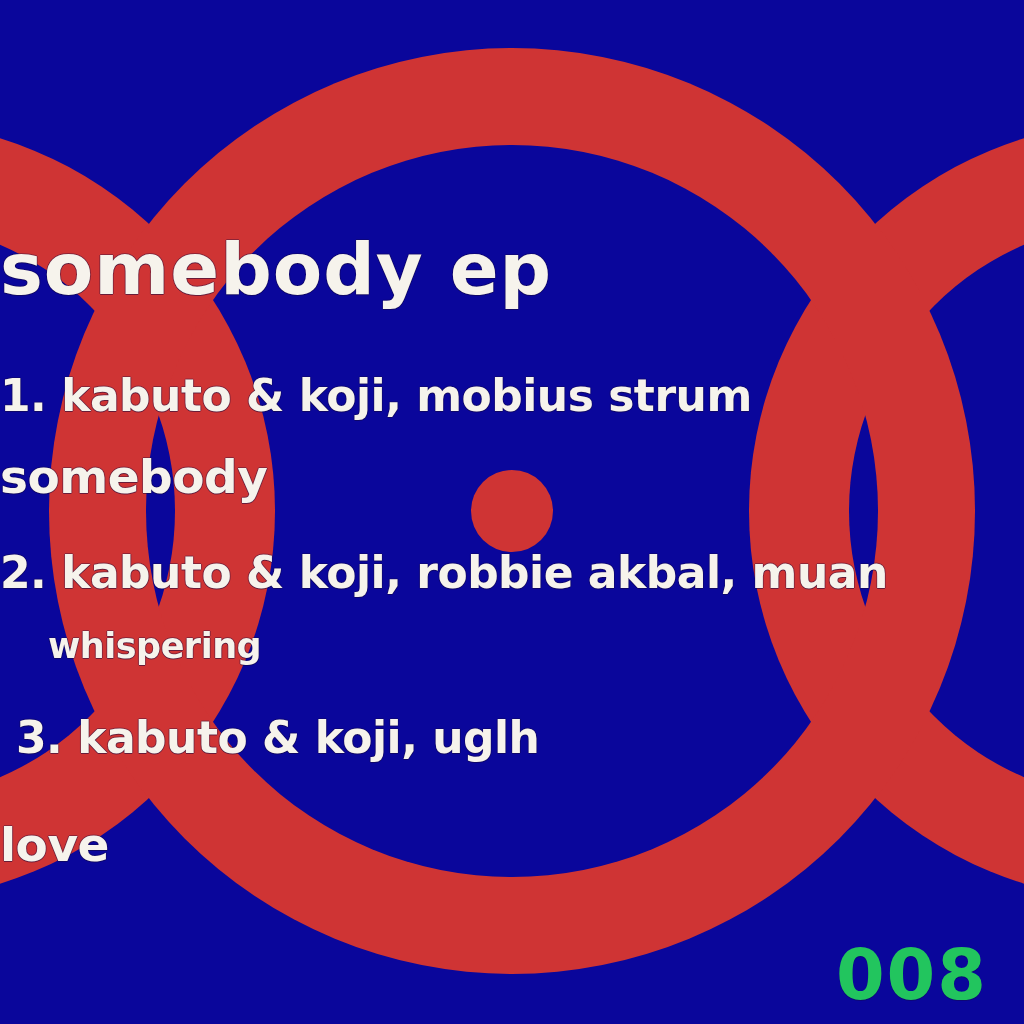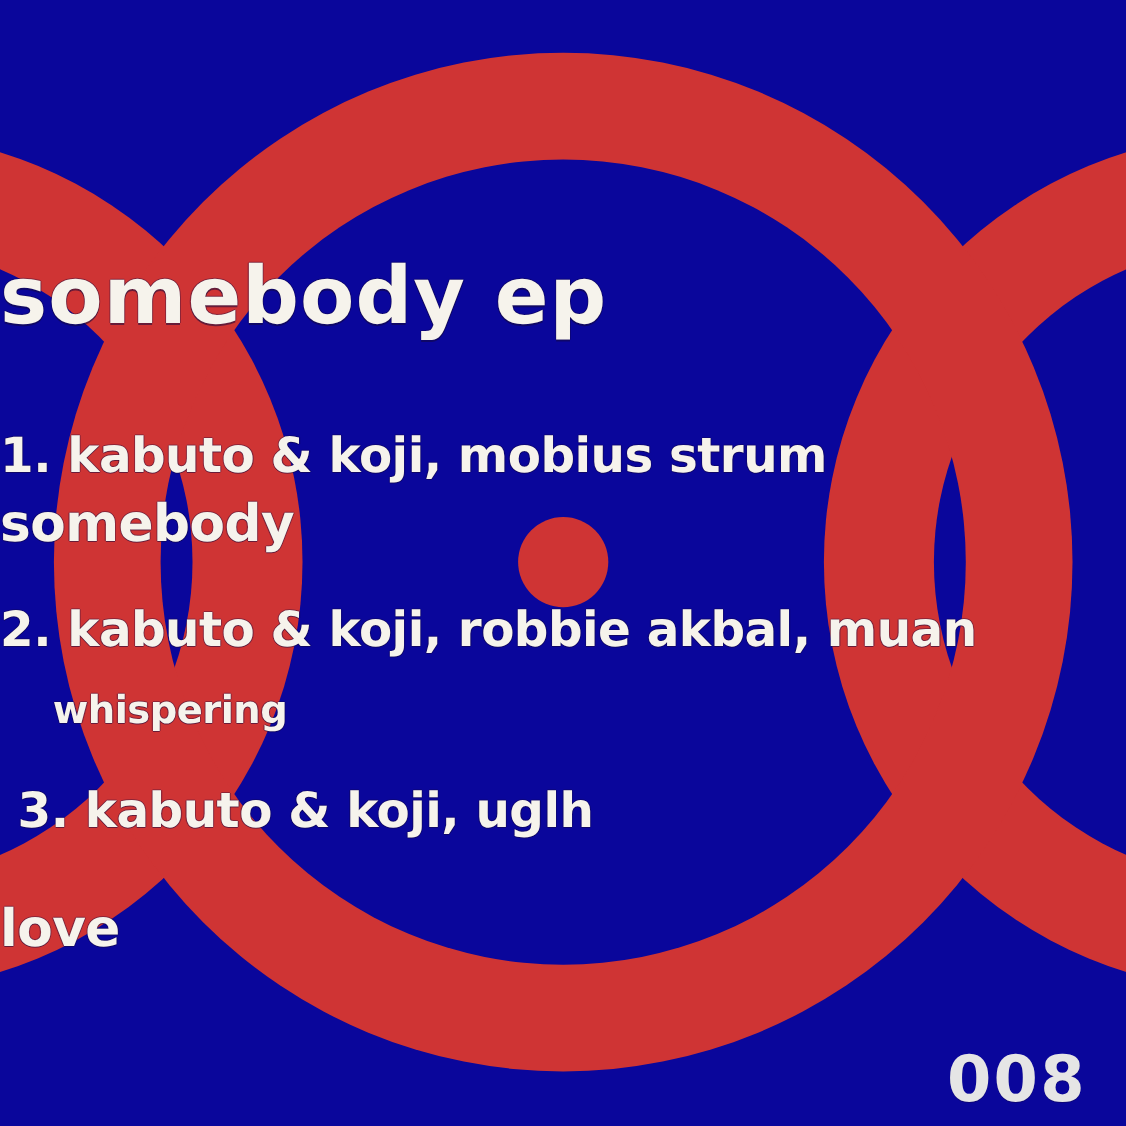--- a/index.html
+++ b/index.html
@@ -52,38 +52,38 @@
     font-size: 72px;
     letter-spacing: 1px;
   }
   .artists {
     font-size: 45px;
   }
   .track {
     font-size: 45px;
     margin-top: 25px;
   }
-  #t1-artists { top: 370px; font-size: 44px; margin-top: 19px; }
+  #t1-artists { top: 370px; font-size: 44px; }
   #t1-track   { top: 424px; font-size: 47px; }
   #t2-artists { top: 547px; font-size: 44px; }
   #t2-track   { top: 601px; font-size: 35px; padding-left: 48px; }
   #t3-artists { top: 712px; font-size: 44px; padding-left: 16px; }
   #t3-track   { top: 792px; font-size: 47px; }
 
   #catalog {
     position: absolute;
     right: 36px;
     bottom: 14px;
     width: auto;
     left: auto;
     text-align: right;
-    color: #e5e5e5;
+    color: #22c55e;
     font-family: "DejaVu Sans", sans-serif;
     font-weight: bold;
-    font-size: 58px;
+    font-size: 70px;
     letter-spacing: 2px;
     line-height: 1;
     text-shadow: 0 1px 0 rgba(20,10,60,.4);
   }
 </style>
 </head>
 <body>
 
 <div id="cover">
 

